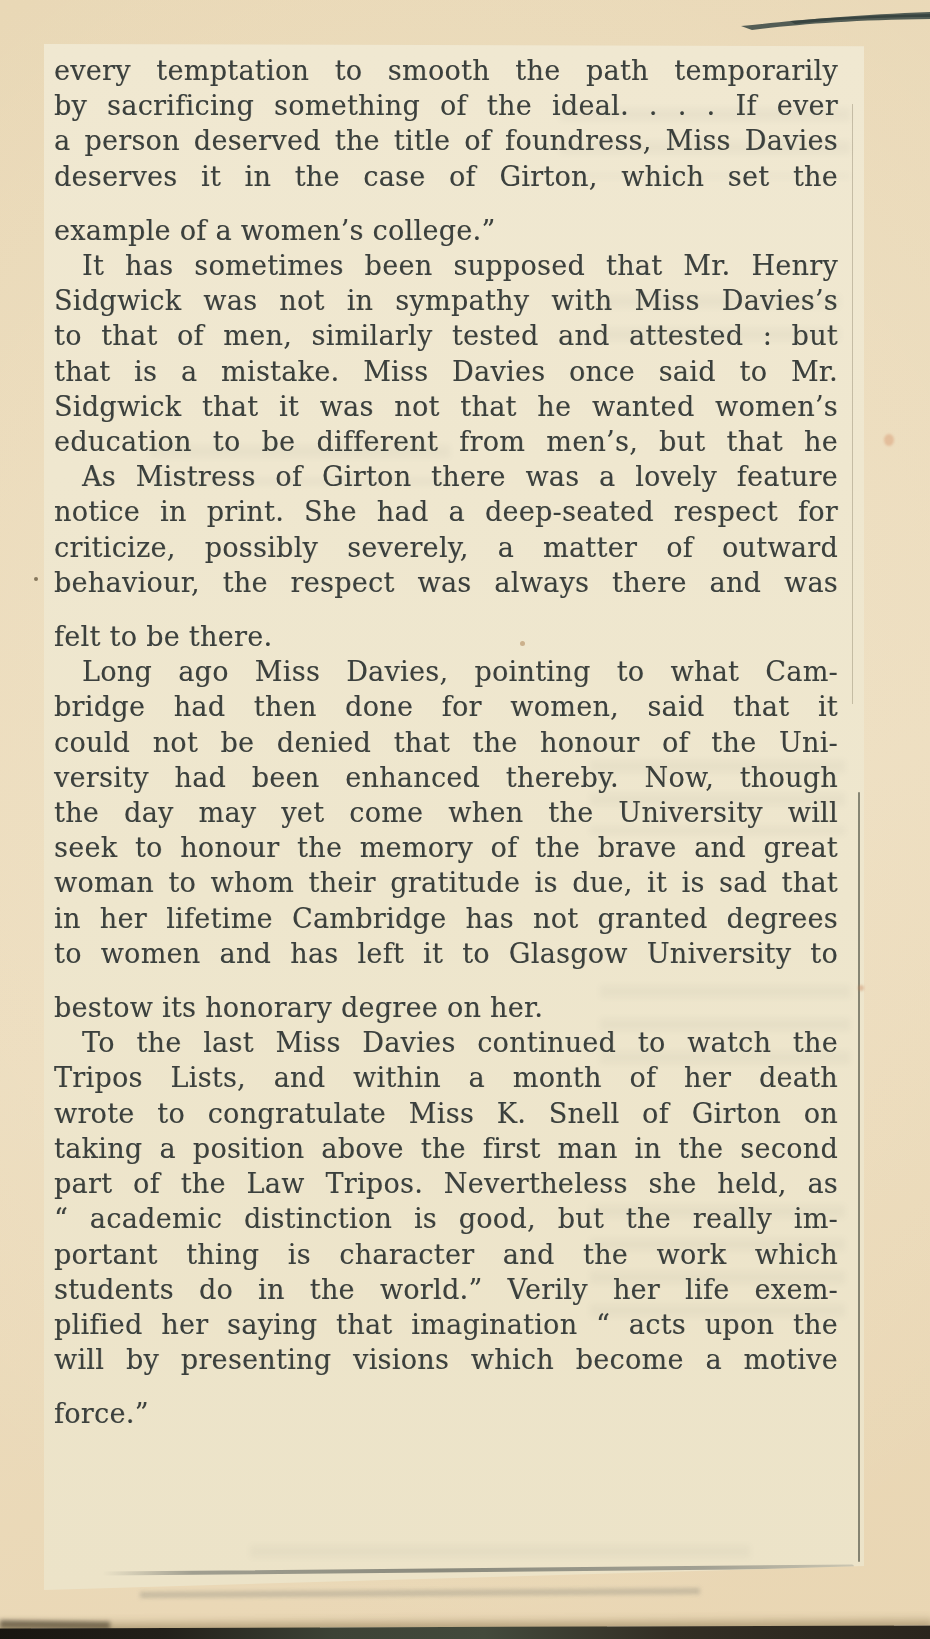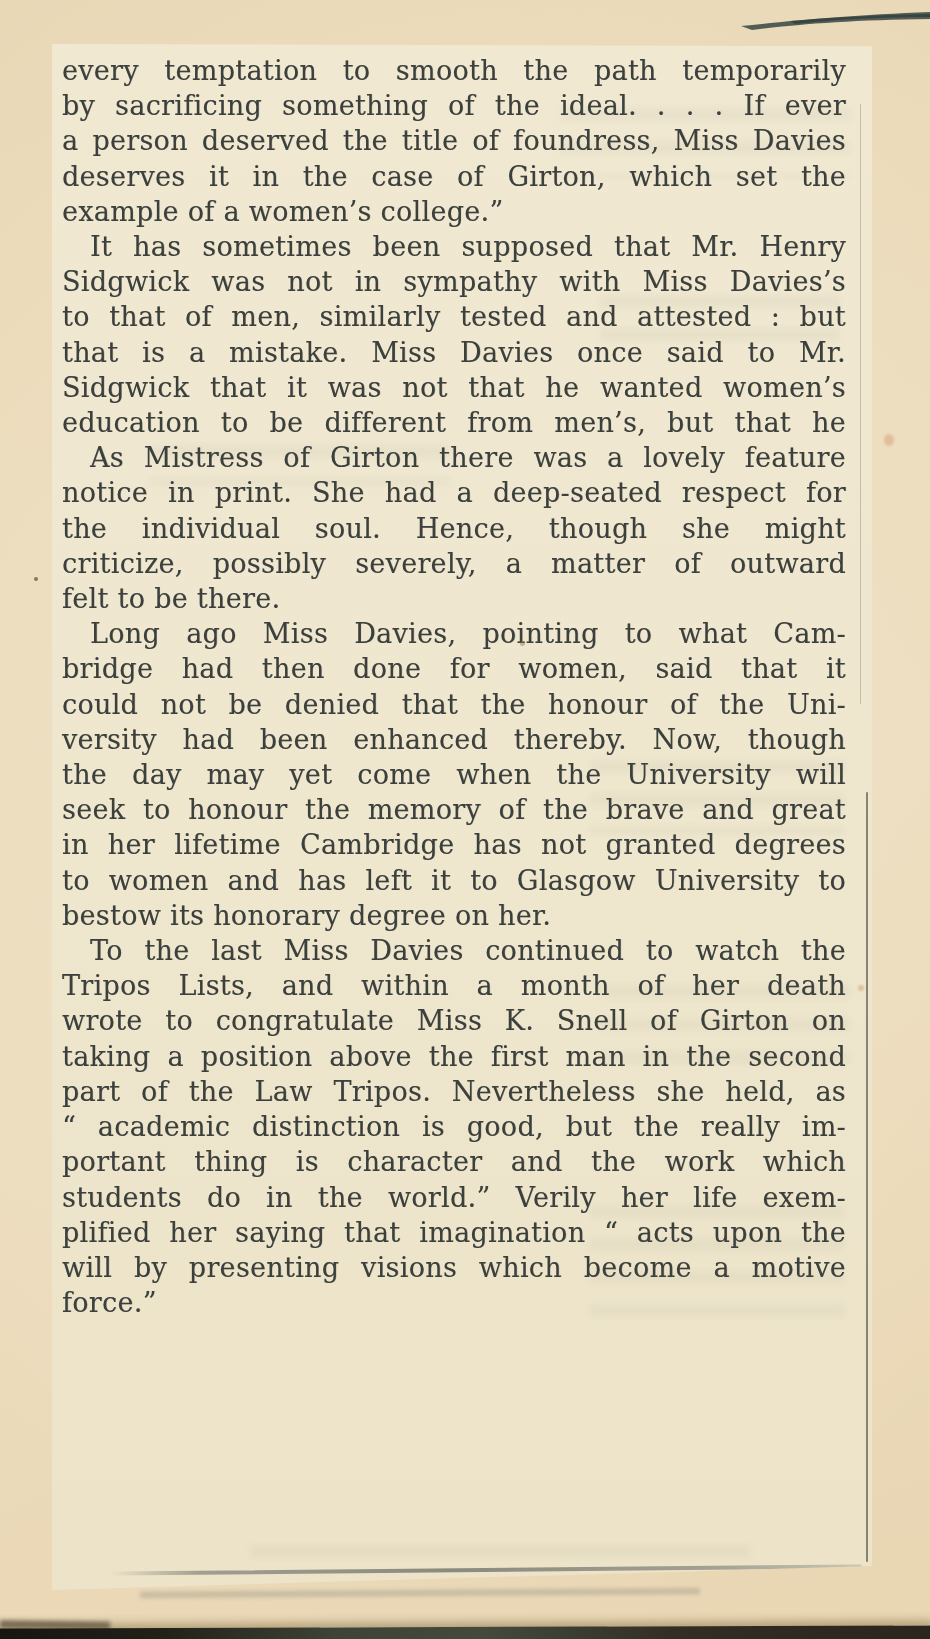--- a/index.html
+++ b/index.html
@@ -12,21 +12,21 @@
   }
   .page {
     position: absolute; inset: 0;
     background:
       radial-gradient(ellipse 120% 80% at 50% 45%, rgba(255,250,235,0.25), rgba(0,0,0,0) 70%),
       linear-gradient(160deg, #e9d8b6 0%, #ecdcbd 55%, #e9d6b3 100%);
   }
   
   .clipping {
     position: absolute;
-    left: 52px; top: 44px;
+    left: 44px; top: 44px;
     width: 820px; height: 1546px;
     background: linear-gradient(180deg, #f0e8d1 0%, #eee6cd 55%, #ece3c8 100%);
     clip-path: polygon(0 0, 100% 0.15%, 100% 98.45%, 0 100%);
     box-shadow: 0 0 0 1px rgba(150,125,80,0.35), 2px 3px 6px rgba(110,85,40,0.30);
   }
   .text-col {
     position: absolute;
     left: 10px; top: 9px;
     width: 784px;
     color: var(--ink, #3b403d);
@@ -34,21 +34,21 @@
     line-height: 35.2px;
     letter-spacing: 0.3px;
   }
   .para { margin: 0; }
   .line {
     text-align: justify;
     text-align-last: justify;
     white-space: normal;
     text-shadow: 0.4px 0.4px 0 rgba(59,64,61,0.35);
   }
-  .line.plast { text-align: right; text-align-last: left; }
+  .line.plast { text-align: right; text-align-last: left; margin-top: 19px; }
   .para.indent .line:first-child { text-indent: 28px; }
 
   
   .col-rule-low {
     position: absolute; right: 4px; top: 748px; bottom: 28px;
     width: 2px; background: rgba(50,52,42,0.55); border-radius: 1px;
   }
   .col-rule-high {
     position: absolute; right: 11px; top: 60px; height: 600px;
     width: 1px; background: rgba(90,80,55,0.28);
@@ -128,31 +128,32 @@
           <div class="line">It has sometimes been supposed that Mr. Henry</div>
           <div class="line">Sidgwick was not in sympathy with Miss Davies’s</div>
           <div class="line">to that of men, similarly tested and attested : but</div>
           <div class="line">that is a mistake.  Miss Davies once said to Mr.</div>
           <div class="line">Sidgwick that it was not that he wanted women’s</div>
           <div class="line">education to be different from men’s, but that he</div>
         </div>
         <div class="para indent">
           <div class="line">As Mistress of Girton there was a lovely feature</div>
           <div class="line">notice in print.  She had a deep-seated respect for</div>
-          <div class="line">the individual soul.  Hence, though she might</div>
           <div class="line">criticize, possibly severely, a matter of outward</div>
+          <div class="line">behaviour, the respect was always there and was</div>
           <div class="line plast">felt to be there.</div>
         </div>
         <div class="para indent">
           <div class="line">Long ago Miss Davies, pointing to what Cam-</div>
           <div class="line">bridge had then done for women, said that it</div>
           <div class="line">could not be denied that the honour of the Uni-</div>
           <div class="line">versity had been enhanced thereby.  Now, though</div>
           <div class="line">the day may yet come when the University will</div>
           <div class="line">seek to honour the memory of the brave and great</div>
+          <div class="line">woman to whom their gratitude is due, it is sad that</div>
           <div class="line">in her lifetime Cambridge has not granted degrees</div>
           <div class="line">to women and has left it to Glasgow University to</div>
           <div class="line plast">bestow its honorary degree on her.</div>
         </div>
         <div class="para indent">
           <div class="line">To the last Miss Davies continued to watch the</div>
           <div class="line">Tripos Lists, and within a month of her death</div>
           <div class="line">wrote to congratulate Miss K. Snell of Girton on</div>
           <div class="line">taking a position above the first man in the second</div>
           <div class="line">part of the Law Tripos.  Nevertheless she held, as</div>

